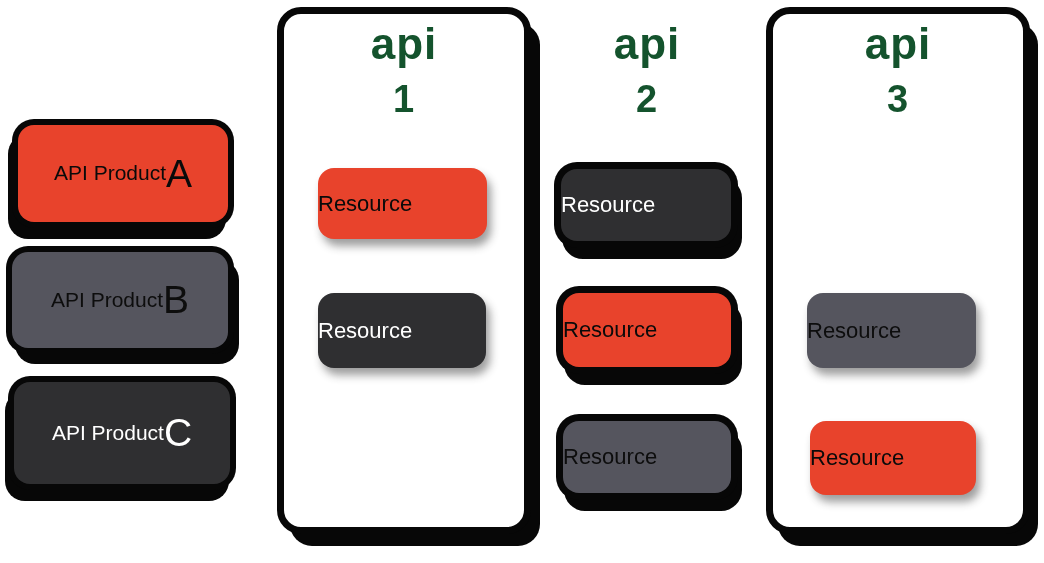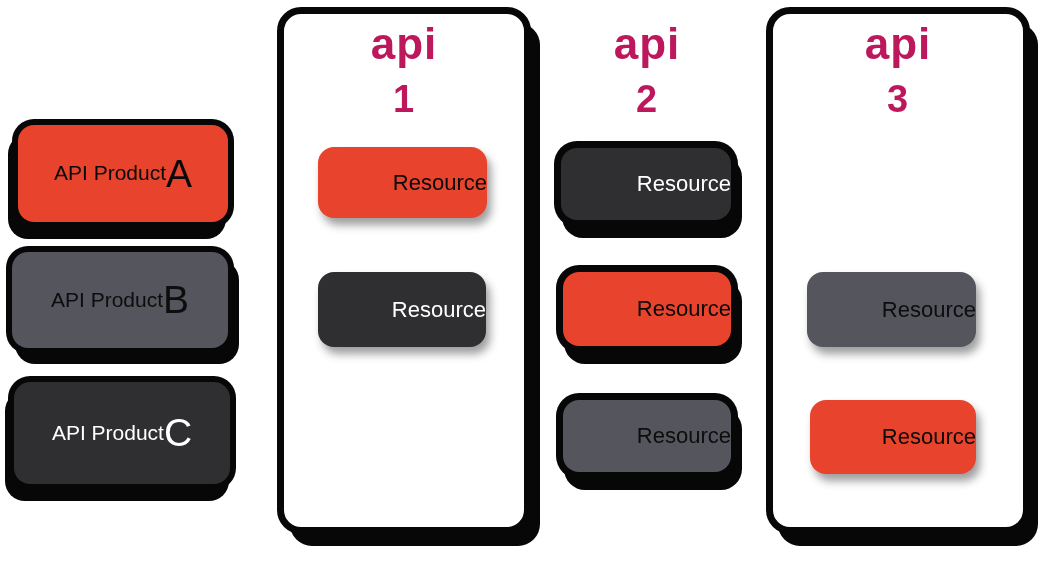--- a/index.html
+++ b/index.html
@@ -65,21 +65,21 @@
   }
   .api-3 {
     left: 766px; top: 7px; width: 264px; height: 527px;
     box-shadow: 10px 14px 0 -2px #070707;
   }
 
   
   .api-heading {
     position: absolute;
     text-align: center;
-    color: #be185d;
+    color: #14532d;
     font-weight: bold;
     letter-spacing: 1px;
   }
   .heading-1 { left: 277px; top: 22px; width: 254px; }
   .heading-2 { left: 560px; top: 22px; width: 174px; }
   .heading-3 { left: 766px; top: 22px; width: 264px; }
   .api-word {
     font-size: 44px;
     line-height: 1.0;
   }
@@ -88,22 +88,23 @@
     line-height: 1.0;
     margin-top: 14px;
   }
 
   
   .resource {
     position: absolute;
     border-radius: 16px;
     display: flex;
     align-items: center;
-    justify-content: flex-end;
+    justify-content: flex-start;
     font-size: 22px;
+    margin-top: 21px;
   }
   .fill-orange { background: #E8432C; color: #0a0a0a; }
   .fill-dark   { background: #2F2F31; color: #ffffff; }
   .fill-gray   { background: #55555E; color: #0d0d0d; }
   .shadow-soft { box-shadow: 4px 7px 8px rgba(40,40,40,0.45); }
   .shadow-ring { box-shadow: 0 0 0 7px #070707, 6px 13px 0 5px #070707; }
 
   .r-a1 { left: 318px; top: 147px; width: 169px; height: 71px; }
   .r-a2 { left: 318px; top: 272px; width: 168px; height: 75px; }
   .r-b1 { left: 561px; top: 148px; width: 170px; height: 72px; }

